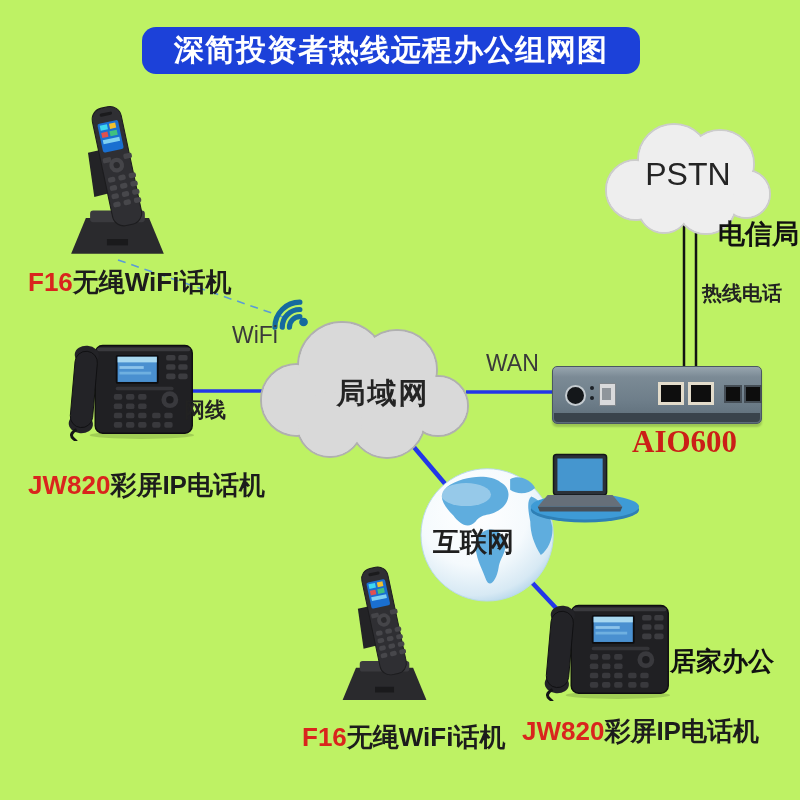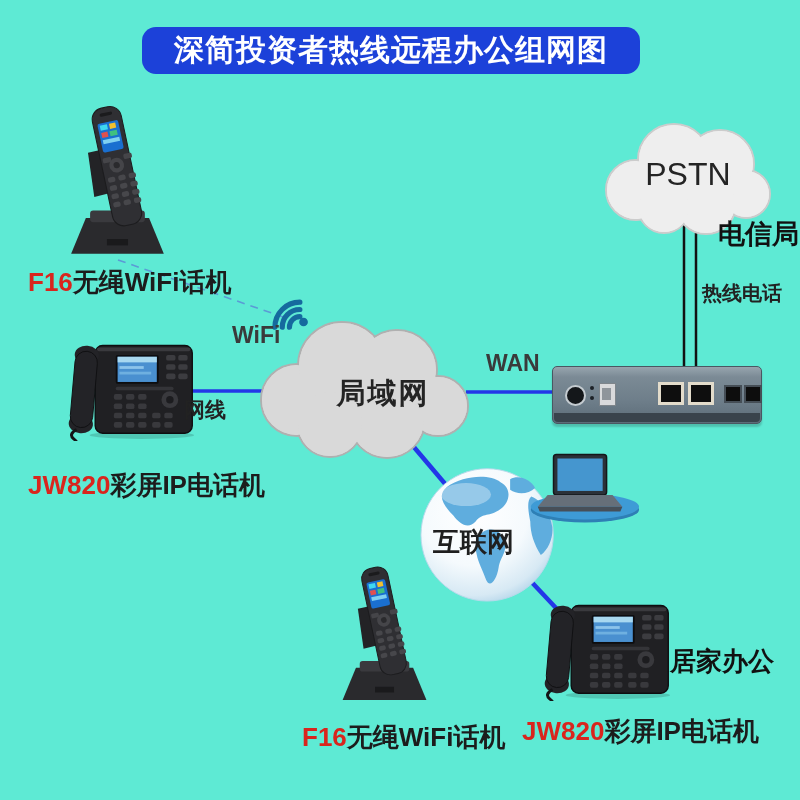--- a/index.html
+++ b/index.html
@@ -1,32 +1,32 @@
 <!DOCTYPE html>
 <html><head>
 <meta charset="utf-8">
 <style>
   html,body{margin:0;padding:0;background:#ffffff;}
   .canvas{
-    position:relative;width:800px;height:800px;background:#5eead4;overflow:hidden;
+    position:relative;width:800px;height:800px;background:#bef264;overflow:hidden;
     font-family:"Liberation Sans","DejaVu Sans",sans-serif;
   }
   .abs{position:absolute;}
   
   .banner{
     left:142px;top:27px;width:498px;height:47px;border-radius:14px;
     background:#1c41d9;color:#ffffff;font-size:30px;font-weight:bold;
     display:flex;align-items:center;justify-content:center;letter-spacing:1px;z-index:5;
   }
   
   .lbl{z-index:6;white-space:nowrap;color:#1c1c1c;}
   .model-red{color:#d9251d;font-weight:bold;}
   .dev-label{font-size:26px;font-weight:bold;color:#1c1c1c;text-align:center;}
   .small-lbl{font-size:20px;color:#222222;font-weight:bold;}
-  .mid-lbl{font-size:23px;color:#3a3a3a;font-weight:bold;text-align:center;}
+  .mid-lbl{font-size:23px;color:#3a3a3a;font-weight:normal;text-align:center;}
   .bold-lbl{font-size:26px;font-weight:bold;color:#111111;text-align:center;}
   .aio-lbl{font-family:"Liberation Serif","DejaVu Serif",serif;font-size:31px;font-weight:600;color:#cb1f17;}
   
   .lines{z-index:1;}
   .cloud{z-index:2;}
   .device{z-index:3;}
   .cloud-text{position:absolute;z-index:4;color:#242424;}
   
   .gw{left:552px;top:366px;width:210px;height:58px;z-index:3;}
   .gw-body{position:absolute;inset:0;border-radius:5px;
@@ -204,20 +204,21 @@
     <div class="gw-bottom"></div>
     <div class="gw-jack"></div>
     <div class="gw-led" style="left:38px;top:20px"></div>
     <div class="gw-led" style="left:38px;top:30px"></div>
     <div class="gw-usb"></div>
     <div class="rj45" style="left:106px"></div>
     <div class="rj45" style="left:136px"></div>
     <div class="rj11" style="left:172px"></div>
     <div class="rj11" style="left:192px"></div>
   </div>
+  <div class="abs lbl aio-lbl" style="left:632px;top:424px">AIO600</div>
 
   <svg class="abs cloud" style="left:588px;top:112px" width="185" height="128" viewBox="0 0 185 128">
     <g fill="#eeeeee" stroke="#cccccc" stroke-width="2">
       <circle cx="48" cy="78" r="30"></circle>
         <circle cx="86" cy="48" r="36"></circle>
         <circle cx="132" cy="52" r="34"></circle>
       <circle cx="158" cy="82" r="24"></circle>
         <circle cx="118" cy="92" r="30"></circle>
         <circle cx="76" cy="95" r="26"></circle>
     </g>

